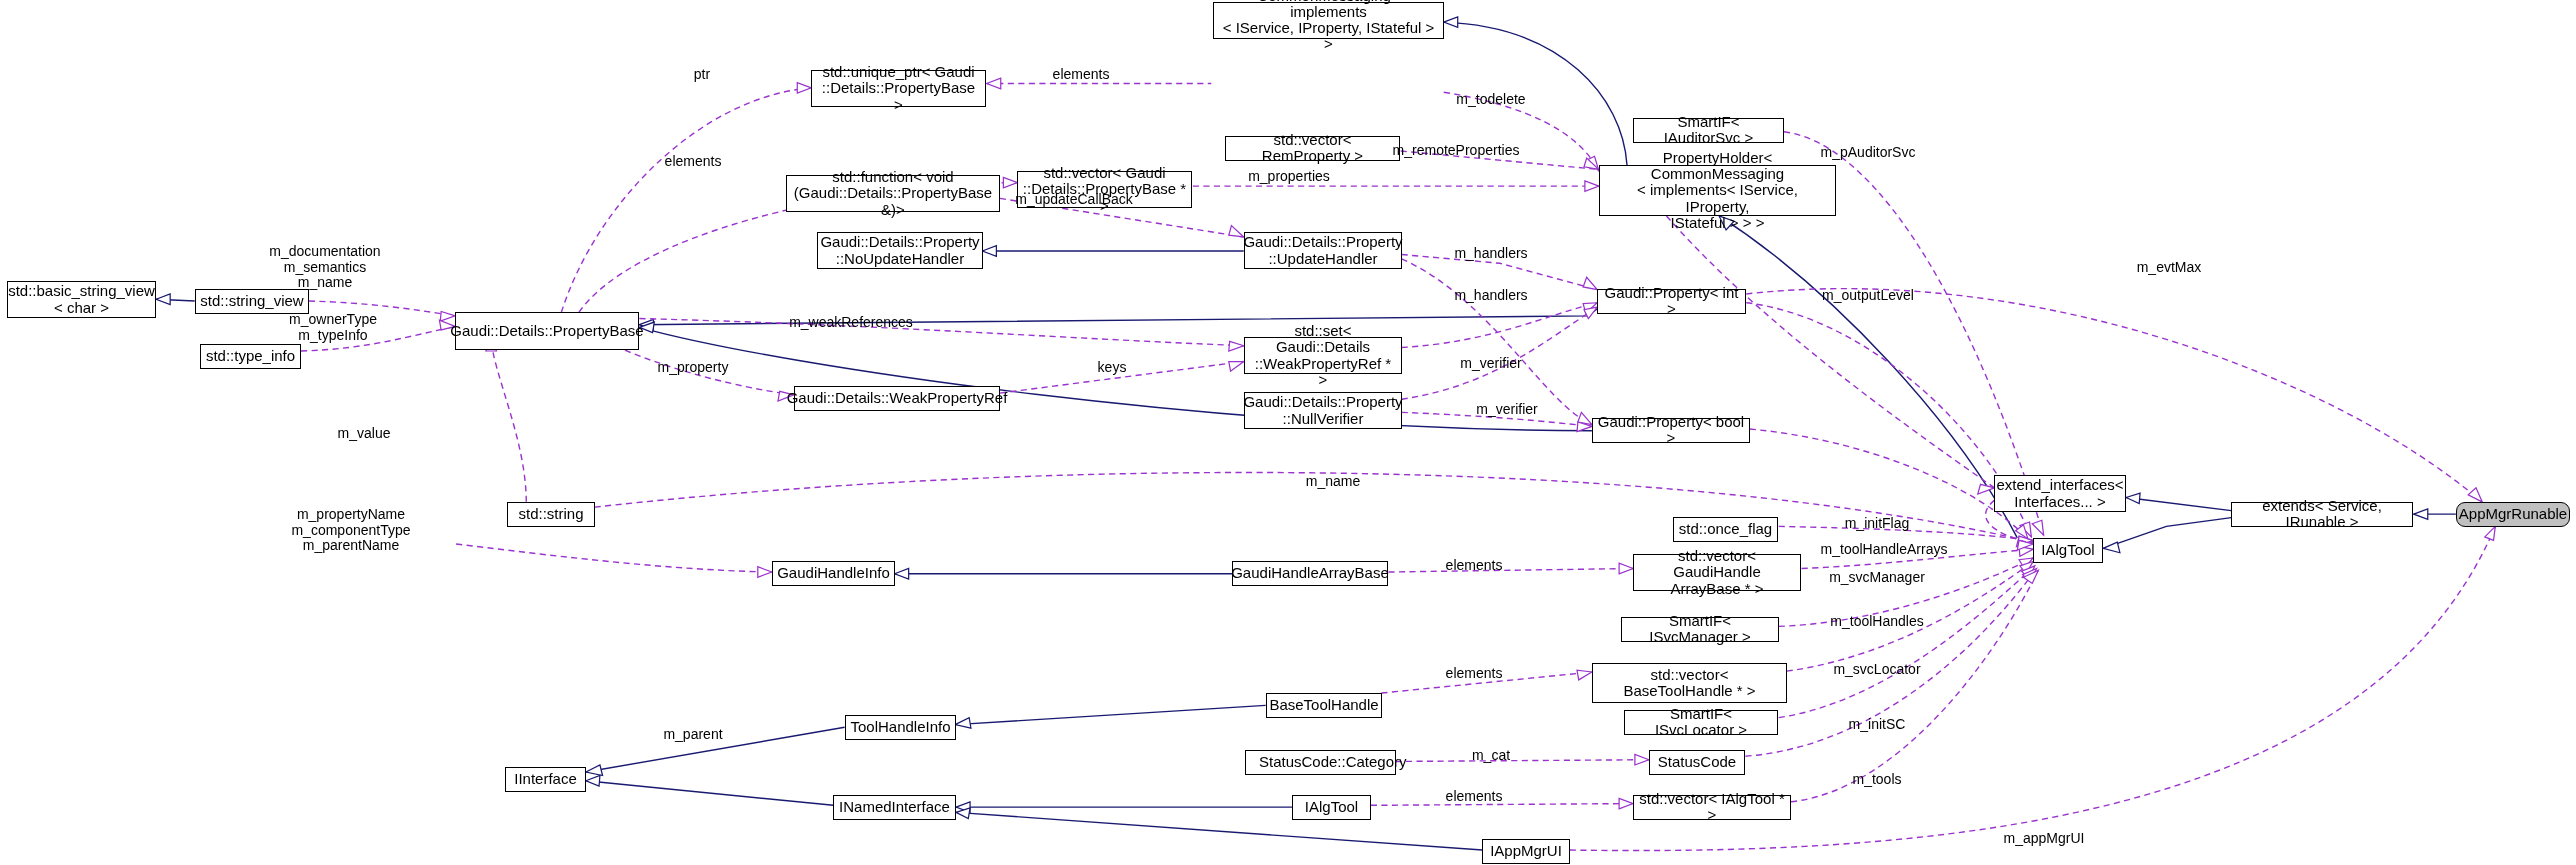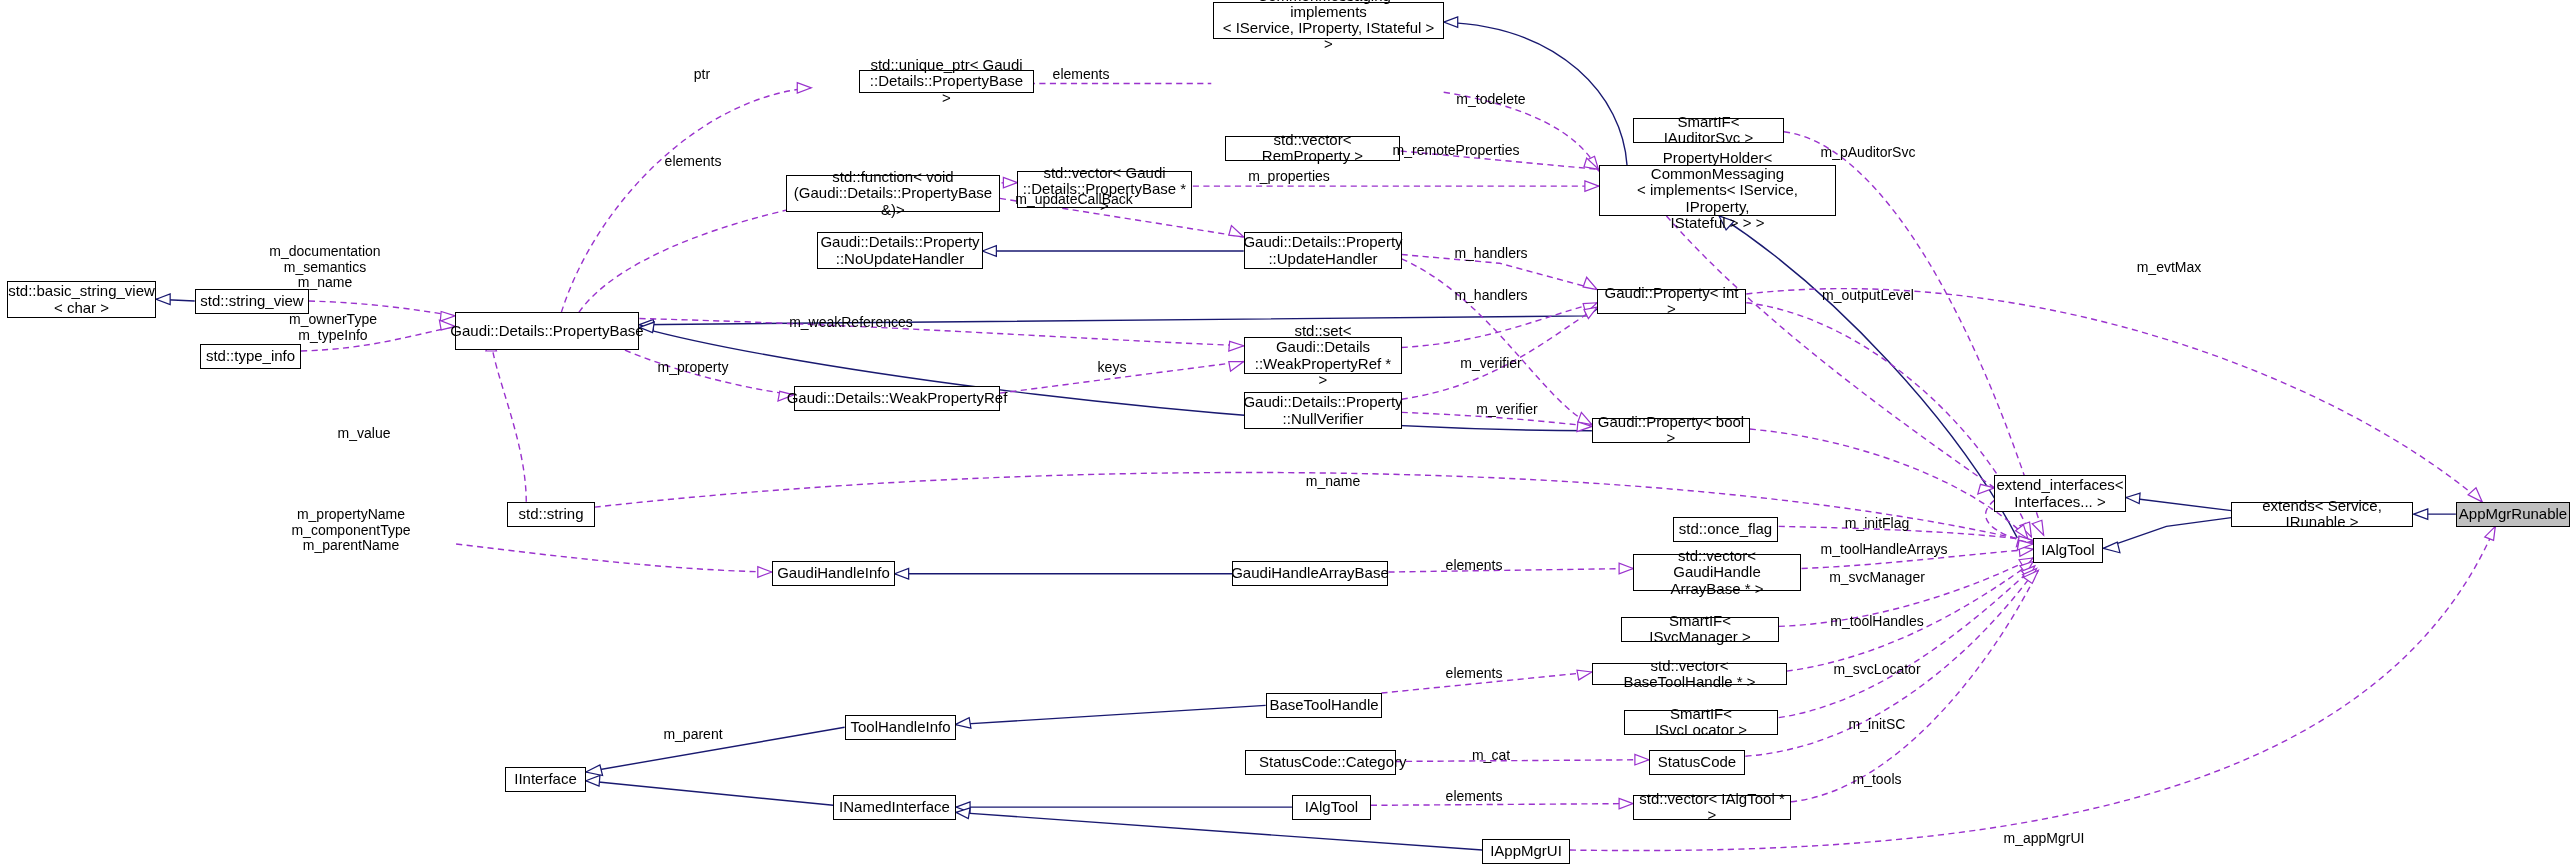--- a/index.html
+++ b/index.html
@@ -181,21 +181,21 @@
     <polygon class="ah-dash" points="2318,620 2302,616 2300,627"></polygon>
 
     <path class="dash" d="M1900 246 C 2000 360, 2150 470, 2274 556"></path>
     <polygon class="ah-dash" points="2274,556 2258,552 2255,563"></polygon>
   </svg>
 
   <div class="node" style="left:1213px;top:1.8px;width:231px;height:37px;">
       <span style="white-space:pre-line">CommonMessaging&lt; implements
 &lt; IService, IProperty, IStateful &gt; &gt;</span>
     </div>
-  <div class="node" style="left:811px;top:70px;width:175px;height:23px;margin-left:48px;">
+  <div class="node" style="left:811px;top:70px;width:175px;height:37px;">
       <span style="white-space:pre-line">std::unique_ptr&lt; Gaudi
 ::Details::PropertyBase &gt;</span>
     </div>
   <div class="node" style="left:1633px;top:118px;width:151px;height:24.6px;">
       <span style="white-space:pre-line">SmartIF&lt; IAuditorSvc &gt;</span>
     </div>
   <div class="node" style="left:1225px;top:136px;width:175px;height:24.6px;">
       <span style="white-space:pre-line">std::vector&lt; RemProperty &gt;</span>
     </div>
   <div class="node" style="left:1017px;top:171px;width:175px;height:37px;">
@@ -249,21 +249,21 @@
   <div class="node" style="left:1592px;top:418px;width:158px;height:24.6px;">
       <span style="white-space:pre-line">Gaudi::Property&lt; bool &gt;</span>
     </div>
   <div class="node" style="left:1994px;top:475px;width:132px;height:37px;">
       <span style="white-space:pre-line">extend_interfaces&lt;
 Interfaces... &gt;</span>
     </div>
   <div class="node" style="left:2231px;top:502px;width:182px;height:24.6px;">
       <span style="white-space:pre-line">extends&lt; Service, IRunable &gt;</span>
     </div>
-  <div class="node hl" style="left:2456px;top:502px;width:114px;height:24.6px;">
+  <div class="node hl" style="left:2456px;top:502px;width:114px;height:24.6px;border-radius:9px;">
       <span style="white-space:pre-line">AppMgrRunable</span>
     </div>
   <div class="node" style="left:507px;top:502px;width:88px;height:24.6px;">
       <span style="white-space:pre-line">std::string</span>
     </div>
   <div class="node" style="left:1673px;top:517px;width:105px;height:24.6px;">
       <span style="white-space:pre-line">std::once_flag</span>
     </div>
   <div class="node" style="left:2033px;top:538px;width:70px;height:24.6px;">
       <span style="white-space:pre-line">IAlgTool</span>
@@ -274,21 +274,21 @@
   <div class="node" style="left:1232px;top:561px;width:156px;height:24.6px;">
       <span style="white-space:pre-line">GaudiHandleArrayBase</span>
     </div>
   <div class="node" style="left:1633px;top:554px;width:168px;height:37px;">
       <span style="white-space:pre-line">std::vector&lt; GaudiHandle
 ArrayBase * &gt;</span>
     </div>
   <div class="node" style="left:1621px;top:617px;width:158px;height:24.6px;">
       <span style="white-space:pre-line">SmartIF&lt; ISvcManager &gt;</span>
     </div>
-  <div class="node" style="left:1592px;top:663px;width:195px;height:22px;">
+  <div class="node" style="left:1592px;top:663px;width:195px;height:40px;">
       <span style="white-space:pre-line">std::vector&lt; BaseToolHandle * &gt;</span>
     </div>
   <div class="node" style="left:1266px;top:693px;width:116px;height:24.6px;">
       <span style="white-space:pre-line">BaseToolHandle</span>
     </div>
   <div class="node" style="left:845px;top:715px;width:111px;height:24.6px;">
       <span style="white-space:pre-line">ToolHandleInfo</span>
     </div>
   <div class="node" style="left:1624px;top:710px;width:154px;height:24.6px;">
       <span style="white-space:pre-line">SmartIF&lt; ISvcLocator &gt;</span>

